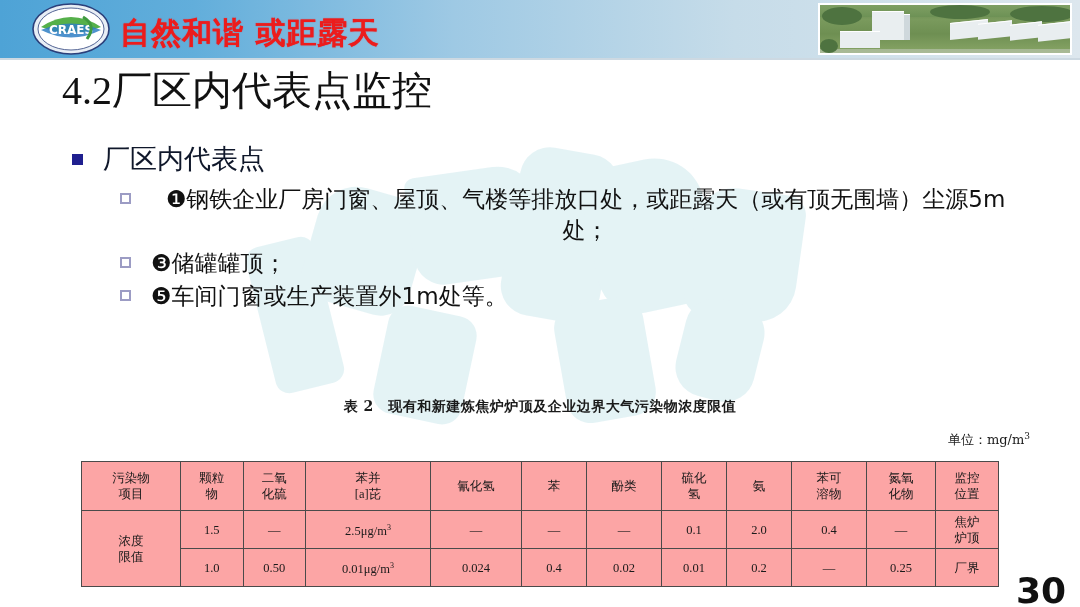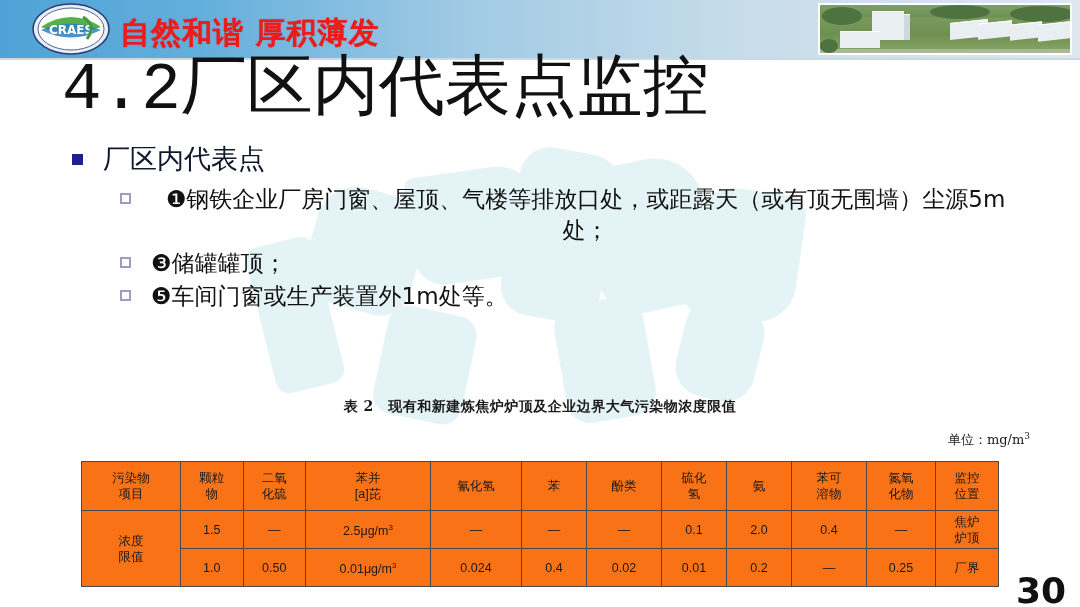--- a/index.html
+++ b/index.html
@@ -46,22 +46,22 @@
   }
   .cp-sky{position:absolute;left:0;top:0;width:100%;height:26%;background:linear-gradient(to bottom,#7e9f63,#6d9155);}
   .cp-b{position:absolute;background:#e9eef0;border-top:1px solid #fff;}
   .cp-b.sh{background:#cfd8dc;}
   .cp-road{position:absolute;background:#c9cfc5;}
   .cp-tree{position:absolute;background:#4e7340;border-radius:50%;}
 
   
   .title{
     position:absolute;left:62px;top:58px;
-    font-size:66px;line-height:66px;color:#111;
-    font-family:Liberation Mono, monospace;
+    font-size:40px;line-height:66px;color:#111;
+    font-family:Liberation Serif, serif;
     font-weight:400;
     letter-spacing:0px;
     white-space:nowrap;
   }
 
   
   .lvl1{
     position:absolute;left:72px;top:143px;display:flex;align-items:flex-start;
   }
   .sq-filled{
@@ -96,22 +96,22 @@
     position:absolute;right:50px;top:431px;
     font-size:13px;color:#1a1a1a;
     font-family:"DejaVu Serif","Liberation Serif",serif;
   }
   .tbl-unit sup{font-size:9px;}
 
   table.data{
     position:absolute;left:81px;top:461px;
     border-collapse:collapse;
     width:918px;
-    font-family:Liberation Sans, sans-serif;
-    background:#f97316;
+    font-family:Liberation Serif, serif;
+    background:#fca5a5;
   }
   table.data td{
     border:1px solid #4a4a4a;
     text-align:center;
     vertical-align:middle;
     font-size:12.5px;
     line-height:16px;
     color:#1a1a1a;
     padding:2px 1px;
   }
@@ -149,21 +149,21 @@
     <svg viewBox="0 0 80 53" width="80" height="53">
       <ellipse cx="40" cy="26" rx="38" ry="25" fill="#e8eef5" stroke="#2b3f7a" stroke-width="1.6"></ellipse>
       <ellipse cx="40" cy="26" rx="33" ry="21" fill="#ffffff" stroke="#2b3f7a" stroke-width="0.8"></ellipse>
       <path d="M10 24 Q40 4 70 24 Q40 36 10 24 Z" fill="#55b04a"></path>
       <path d="M10 27 Q40 14 70 27 Q40 42 10 27 Z" fill="#2f7fc4" opacity=".85"></path>
       <text x="40" y="31" font-size="12" font-weight="bold" fill="#ffffff" text-anchor="middle" font-family="DejaVu Sans, Liberation Sans, sans-serif">CRAES</text>
       <path d="M52 14 Q66 22 56 36" stroke="#3f9a3f" stroke-width="3" fill="none"></path>
     </svg>
   </div>
 
-  <div class="slogan">自然和谐  厚积薄发</div>
+  <div class="slogan">自然和谐  或距露天</div>
 
   <div class="campus-photo">
     <div class="cp-sky"></div>
     <div class="cp-tree" style="left:2px;top:2px;width:40px;height:18px;"></div>
     <div class="cp-tree" style="left:110px;top:0px;width:60px;height:14px;"></div>
     <div class="cp-tree" style="left:190px;top:1px;width:64px;height:16px;"></div>
     <div class="cp-b" style="left:52px;top:6px;width:32px;height:28px;"></div>
     <div class="cp-b sh" style="left:84px;top:9px;width:6px;height:25px;"></div>
     <div class="cp-b" style="left:20px;top:26px;width:40px;height:16px;"></div>
     <div class="cp-b" style="left:130px;top:16px;width:38px;height:16px;transform:skewY(-6deg);"></div>

